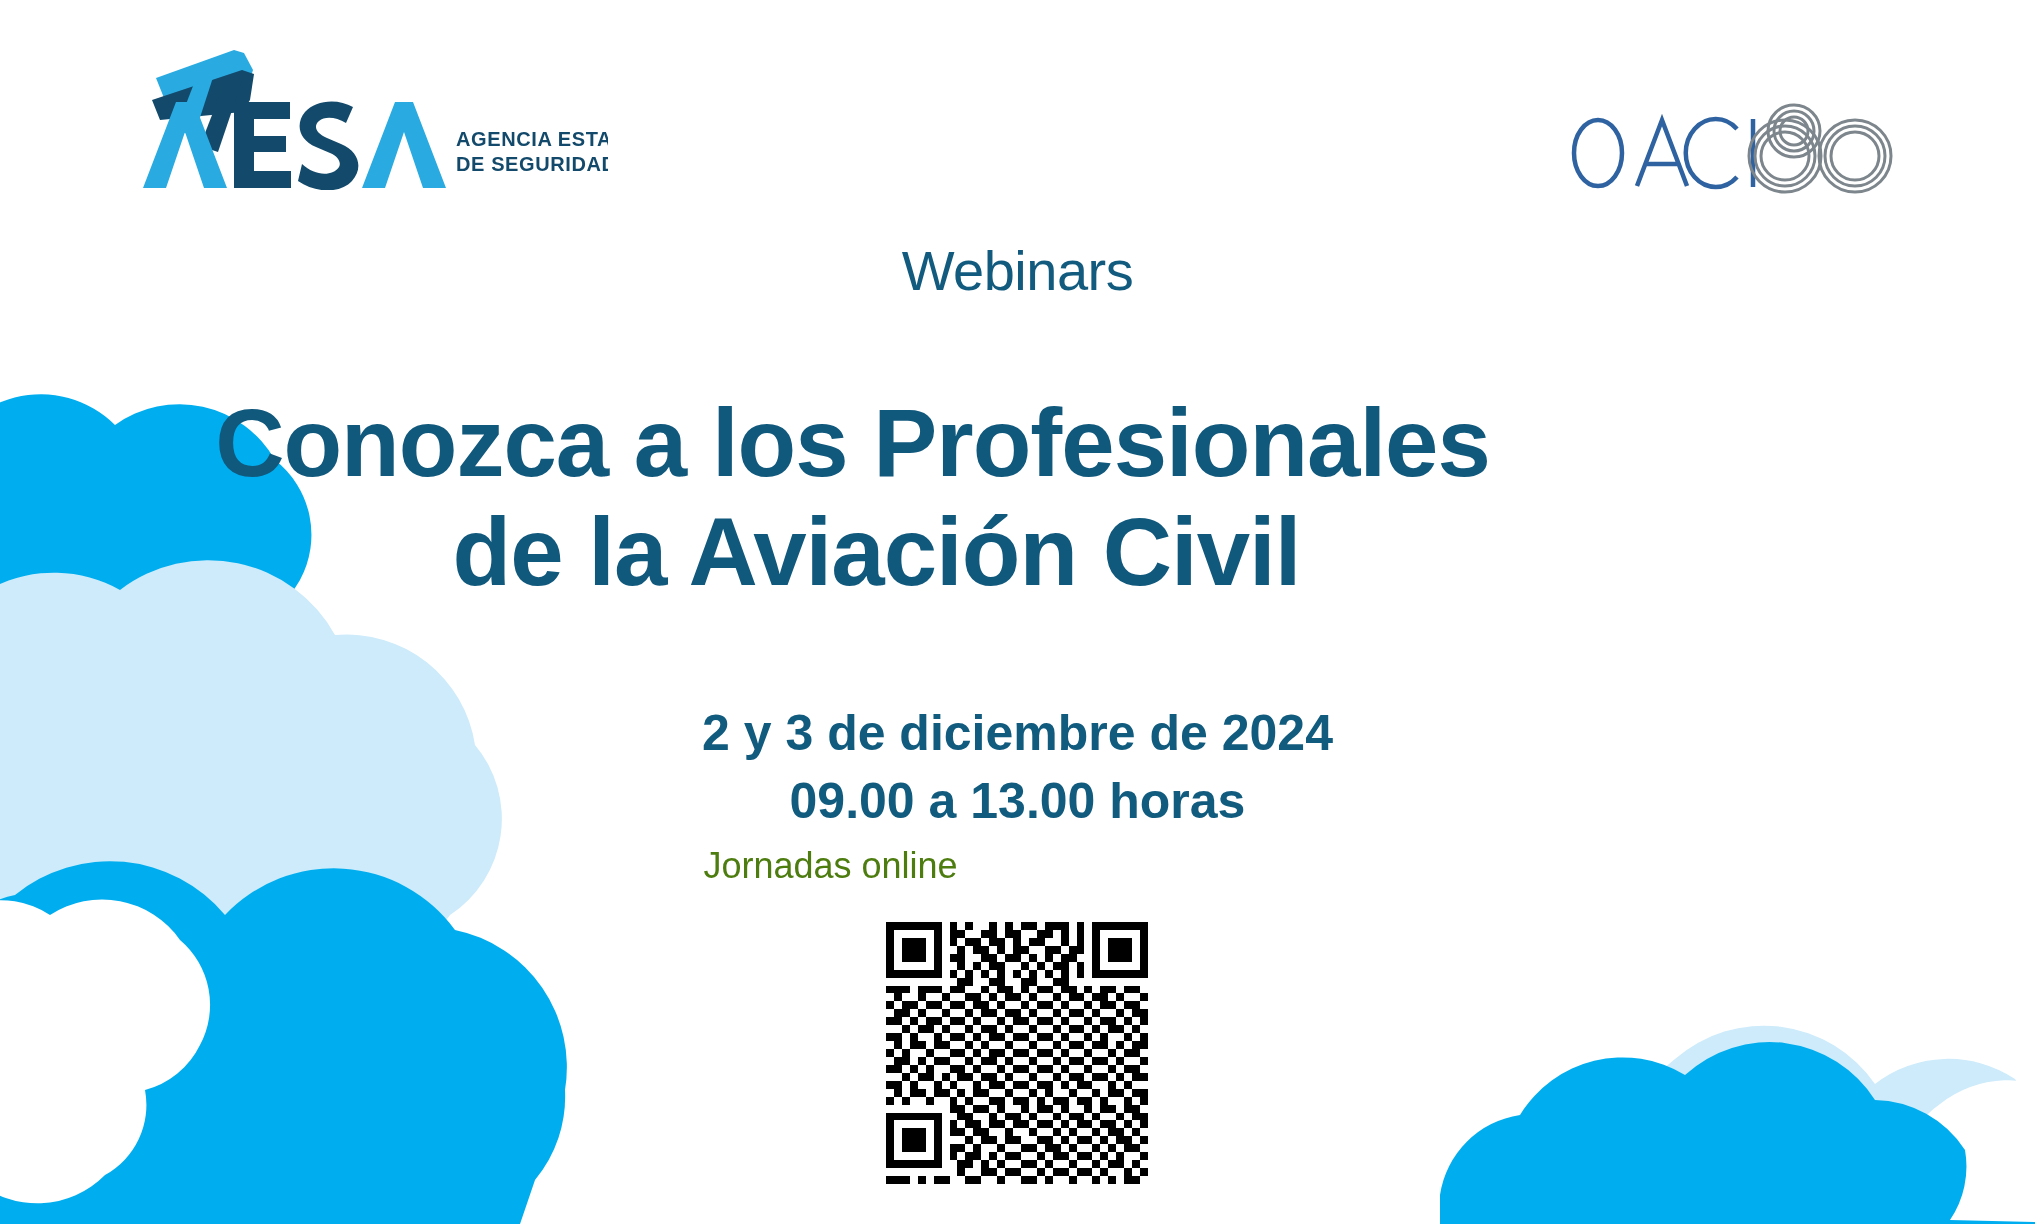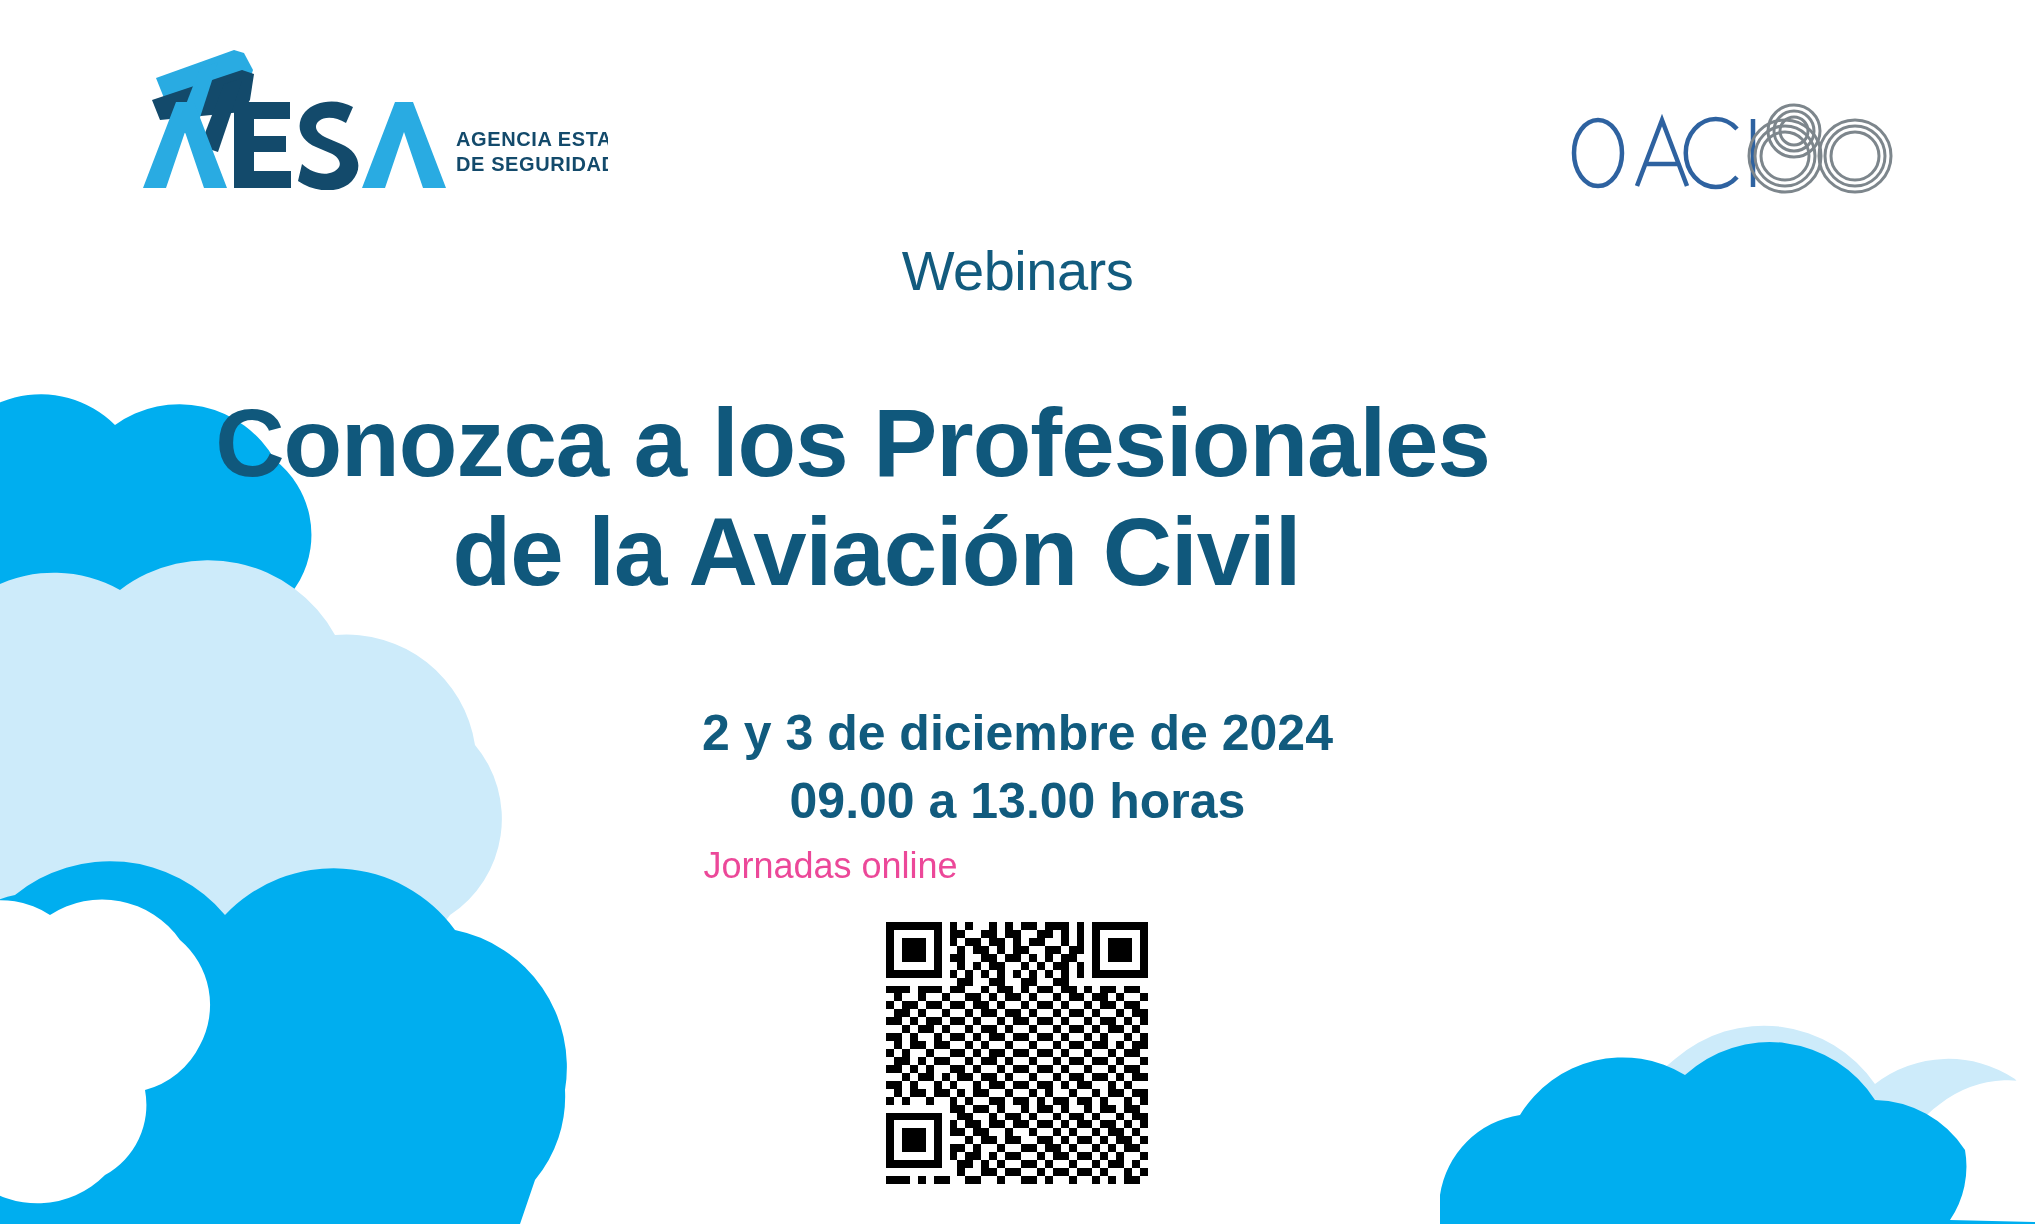--- a/index.html
+++ b/index.html
@@ -86,21 +86,21 @@
   }
   .dates .l2 { display: block; }
   .modality {
     position: absolute;
     top: 848px;
     left: 0;
     width: 1661px;
     font-size: 36px;
     line-height: 1;
     font-weight: 400;
-    color: #ec4899;
+    color: #4d7c0f;
   }
 
   
   .qr-wrap {
     position: absolute;
     left: 886px;
     top: 922px;
     width: 262px;
     height: 262px;
     background: #ffffff;

